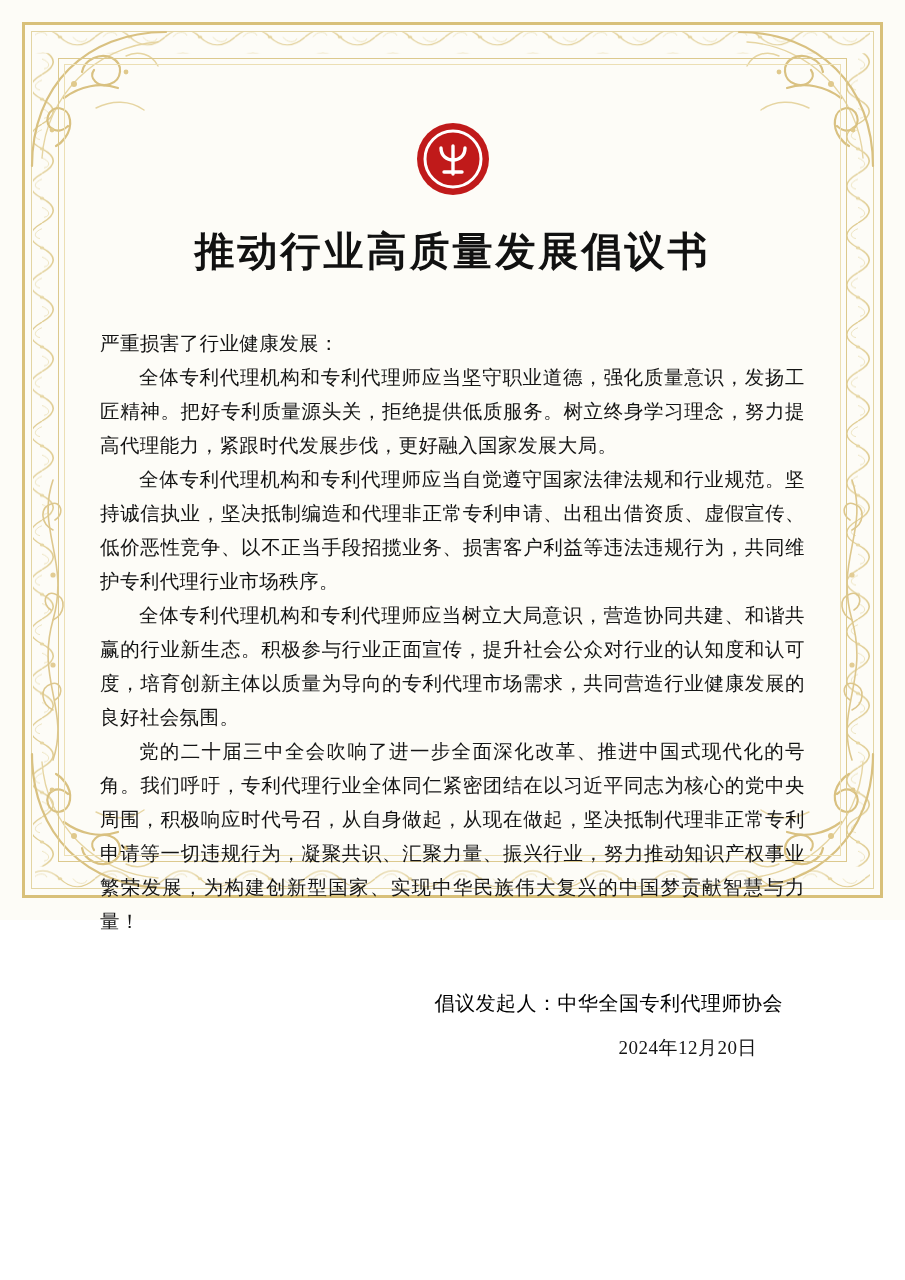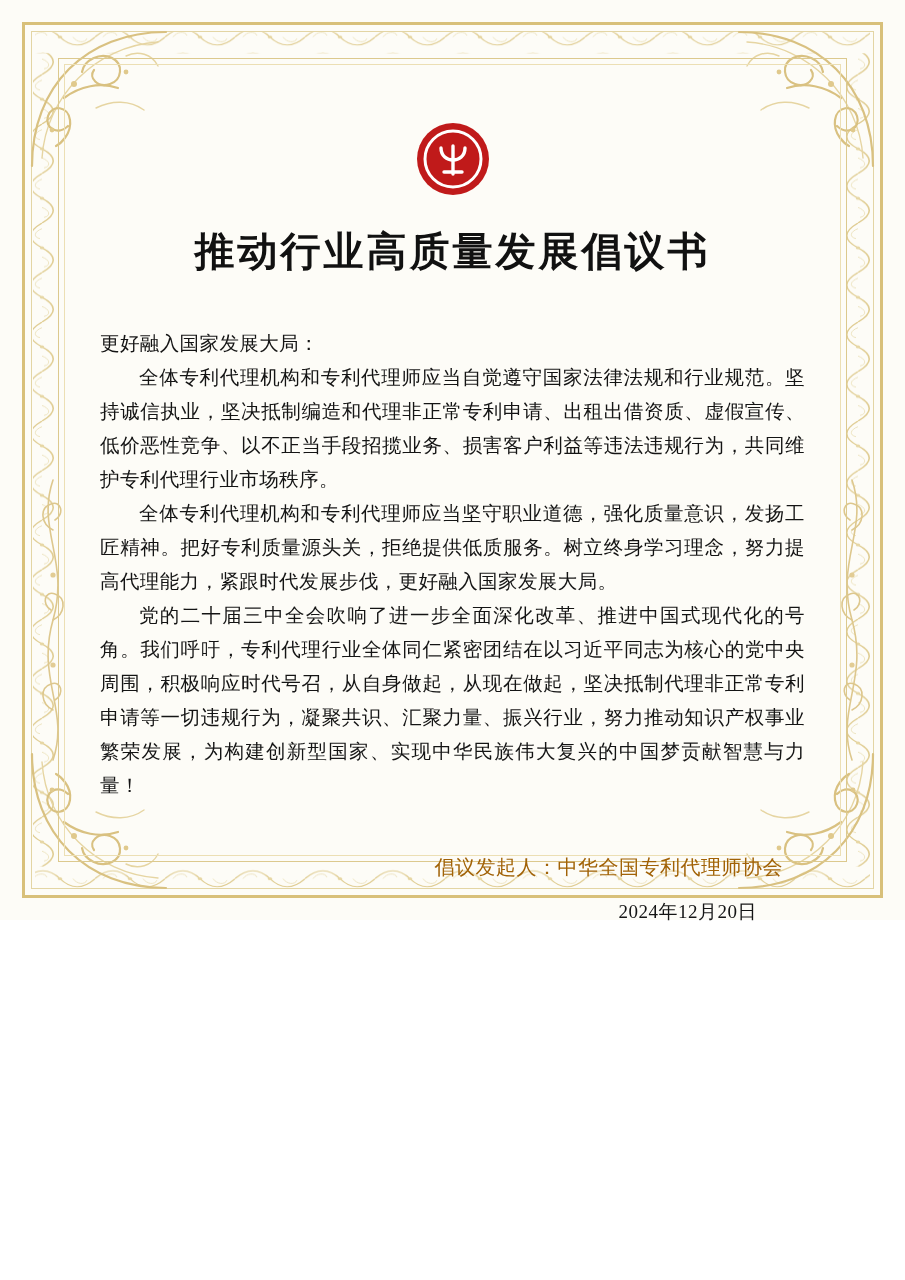--- a/index.html
+++ b/index.html
@@ -121,21 +121,21 @@
   .body-text p.indent {
     text-indent: 2em;
   }
 
   .signature {
     margin-top: 44px;
     text-align: right;
     padding-right: 22px;
     font-size: 20px;
     line-height: 40px;
-    color: #a16207;
+    color: #000000;
     letter-spacing: 0.5px;
   }
   .sign-date {
     text-align: right;
     padding-right: 48px;
     font-size: 19px;
     color: #141414;
     letter-spacing: 0.5px;
     margin-top: 12px;
   }
@@ -270,23 +270,24 @@
         <circle cx="39" cy="39" r="28" fill="none" stroke="#ffffff" stroke-width="3"></circle>
         <path d="M27 28 C 27 44, 51 44, 51 28" fill="none" stroke="#ffffff" stroke-width="3.4" stroke-linecap="round"></path>
         <path d="M39 26 L 39 54" stroke="#ffffff" stroke-width="3.4" stroke-linecap="round"></path>
         <path d="M30 52 L 48 52" stroke="#ffffff" stroke-width="3.4" stroke-linecap="round"></path>
       </svg>
     </div>
 
     <div class="doc-title">推动行业高质量发展倡议书</div>
 
     <div class="body-text">
-      <p>更好融入国家发展大局：</p>
+      <p>严重损害了行业健康发展：</p>
+      <p class="indent">全体专利代理机构和专利代理师应当坚守职业道德，强化质量意识，发扬工匠精神。把好专利质量源头关，拒绝提供低质服务。树立终身学习理念，努力提高代理能力，紧跟时代发展步伐，更好融入国家发展大局。</p>
       <p class="indent">全体专利代理机构和专利代理师应当自觉遵守国家法律法规和行业规范。坚持诚信执业，坚决抵制编造和代理非正常专利申请、出租出借资质、虚假宣传、低价恶性竞争、以不正当手段招揽业务、损害客户利益等违法违规行为，共同维护专利代理行业市场秩序。</p>
-      <p class="indent">全体专利代理机构和专利代理师应当坚守职业道德，强化质量意识，发扬工匠精神。把好专利质量源头关，拒绝提供低质服务。树立终身学习理念，努力提高代理能力，紧跟时代发展步伐，更好融入国家发展大局。</p>
+      <p class="indent">全体专利代理机构和专利代理师应当树立大局意识，营造协同共建、和谐共赢的行业新生态。积极参与行业正面宣传，提升社会公众对行业的认知度和认可度，培育创新主体以质量为导向的专利代理市场需求，共同营造行业健康发展的良好社会氛围。</p>
       <p class="indent">党的二十届三中全会吹响了进一步全面深化改革、推进中国式现代化的号角。我们呼吁，专利代理行业全体同仁紧密团结在以习近平同志为核心的党中央周围，积极响应时代号召，从自身做起，从现在做起，坚决抵制代理非正常专利申请等一切违规行为，凝聚共识、汇聚力量、振兴行业，努力推动知识产权事业繁荣发展，为构建创新型国家、实现中华民族伟大复兴的中国梦贡献智慧与力量！</p>
     </div>
 
     <div class="signature">倡议发起人：中华全国专利代理师协会</div>
     <div class="sign-date">2024年12月20日</div>
 
   </div>
 </div>
 
 </body></html>

